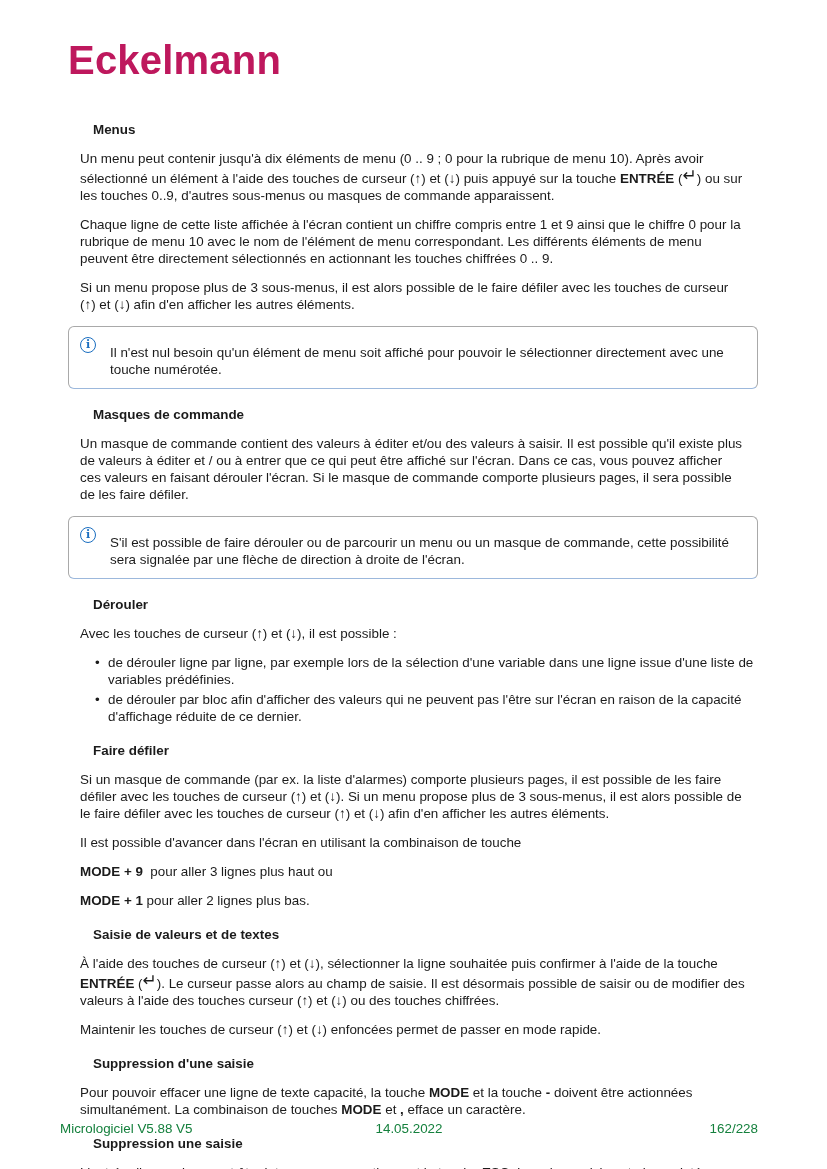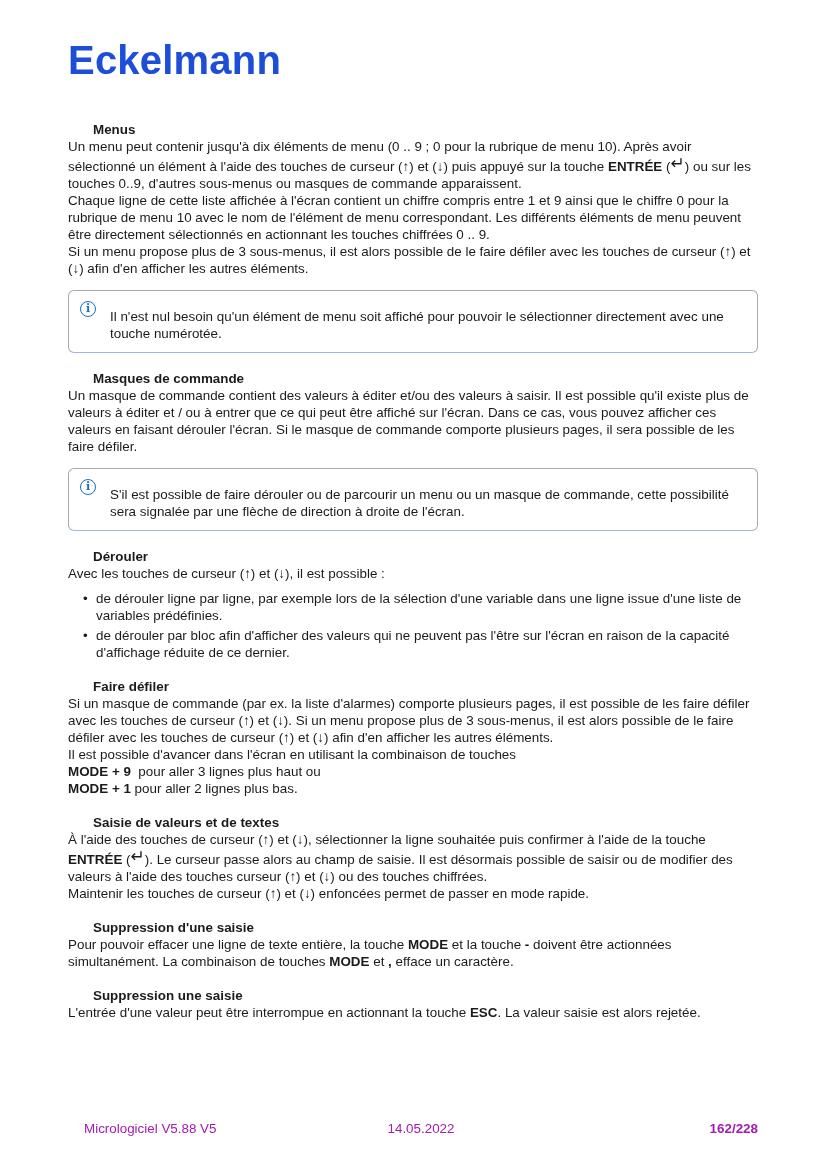--- a/index.html
+++ b/index.html
@@ -14,31 +14,31 @@
   }
   .content {
     position:absolute;
     left:68px; right:69px; top:40px;
   }
   .logo {
     font-size:40px;
     font-weight:bold;
     line-height:40px;
     letter-spacing:0.2px;
-    color:#1d4ed8;
+    color:#be185d;
     margin-bottom:41px;
   }
   .doc { font-size:13.4px; line-height:17px; }
   .h {
     font-weight:bold;
     margin-top:17px;
     padding-left:25px;
   }
   .doc p {
-    margin:0;
+    margin:12px;
     white-space:pre-wrap;
   }
   .doc .b { font-weight:bold; }
   .doc .sym {
     font-size:17px;
     line-height:1;
     vertical-align:2px;
   }
   .note {
     display:flex;
@@ -66,41 +66,41 @@
     text-align:center;
   }
   .note-text { flex:1; white-space:pre-wrap;margin-top:8px; }
   ul.bullets {
     margin:8px 0 2px 0;
     padding:0 0 0 28px;
     list-style:none;
   }
   ul.bullets li {
     position:relative;
-    margin:0 0 3px 0;
+    margin:0 0 3px 12px;
     white-space:pre-wrap;
   }
   ul.bullets li::before {
     content:"•";
     position:absolute;
     left:-13px;
     top:0;
   }
   .footer {
     position:absolute;
-    left:84px; right:69px;
+    left:60px; right:69px;
     top:1120px;
     display:flex;
     font-size:13.4px;
     line-height:17px;
-    color:#a21caf;
+    color:#15803d;
   }
   .footer > div { flex:1; }
   .footer .c { text-align:center; }
-  .footer .r { text-align:right;font-weight:bold; }
+  .footer .r { text-align:right; }
 </style>
 </head>
 <body>
 
 <div class="page">
   <div class="content">
     <div class="logo">Eckelmann</div>
     <div class="doc" id="doc">
         <div class="h">Menus</div>
         <p><span class="">Un menu peut contenir jusqu'à dix éléments de menu (0 .. 9 ; 0 pour la rubrique de menu 10). Après avoir sélectionné un élément à l'aide des touches de curseur (↑) et (↓) puis appuyé sur la touche </span><span class="b">ENTRÉE</span><span class=""> (</span><span class="sym">↵</span><span class="">) ou sur les touches 0..9, d'autres sous-menus ou masques de commande apparaissent.</span></p>
@@ -117,28 +117,28 @@
           <div class="note-text">S'il est possible de faire dérouler ou de parcourir un menu ou un masque de commande, cette possibilité sera signalée par une flèche de direction à droite de l'écran.</div>
         </div>
         <div class="h">Dérouler</div>
         <p><span class="">Avec les touches de curseur (↑) et (↓), il est possible :</span></p>
         <ul class="bullets">
           <li>de dérouler ligne par ligne, par exemple lors de la sélection d'une variable dans une ligne issue d'une liste de variables prédéfinies.</li>
           <li>de dérouler par bloc afin d'afficher des valeurs qui ne peuvent pas l'être sur l'écran en raison de la capacité d'affichage réduite de ce dernier.</li>
         </ul>
         <div class="h">Faire défiler</div>
         <p><span class="">Si un masque de commande (par ex. la liste d'alarmes) comporte plusieurs pages, il est possible de les faire défiler avec les touches de curseur (↑) et (↓). Si un menu propose plus de 3 sous-menus, il est alors possible de le faire défiler avec les touches de curseur (↑) et (↓) afin d'en afficher les autres éléments.</span></p>
-        <p><span class="">Il est possible d'avancer dans l'écran en utilisant la combinaison de touches</span></p>
+        <p><span class="">Il est possible d'avancer dans l'écran en utilisant la combinaison de touche</span></p>
         <p><span class="b">MODE + 9</span><span class="">  pour aller 3 lignes plus haut ou</span></p>
         <p><span class="b">MODE + 1</span><span class=""> pour aller 2 lignes plus bas.</span></p>
         <div class="h">Saisie de valeurs et de textes</div>
         <p><span class="">À l'aide des touches de curseur (↑) et (↓), sélectionner la ligne souhaitée puis confirmer à l'aide de la touche </span><span class="b">ENTRÉE</span><span class=""> (</span><span class="sym">↵</span><span class="">). Le curseur passe alors au champ de saisie. Il est désormais possible de saisir ou de modifier des valeurs à l'aide des touches curseur (↑) et (↓) ou des touches chiffrées.</span></p>
         <p><span class="">Maintenir les touches de curseur (↑) et (↓) enfoncées permet de passer en mode rapide.</span></p>
         <div class="h">Suppression d'une saisie</div>
-        <p><span class="">Pour pouvoir effacer une ligne de texte entière, la touche </span><span class="b">MODE</span><span class=""> et la touche </span><span class="b">-</span><span class=""> doivent être actionnées simultanément. La combinaison de touches </span><span class="b">MODE</span><span class=""> et </span><span class="b">,</span><span class=""> efface un caractère.</span></p>
+        <p><span class="">Pour pouvoir effacer une ligne de texte capacité, la touche </span><span class="b">MODE</span><span class=""> et la touche </span><span class="b">-</span><span class=""> doivent être actionnées simultanément. La combinaison de touches </span><span class="b">MODE</span><span class=""> et </span><span class="b">,</span><span class=""> efface un caractère.</span></p>
         <div class="h">Suppression une saisie</div>
         <p><span class="">L'entrée d'une valeur peut être interrompue en actionnant la touche </span><span class="b">ESC</span><span class="">. La valeur saisie est alors rejetée.</span></p>
       </div>
   </div>
   <div class="footer">
     <div>Micrologiciel V5.88 V5</div>
     <div class="c">14.05.2022</div>
     <div class="r">162/228</div>
   </div>
 </div>

